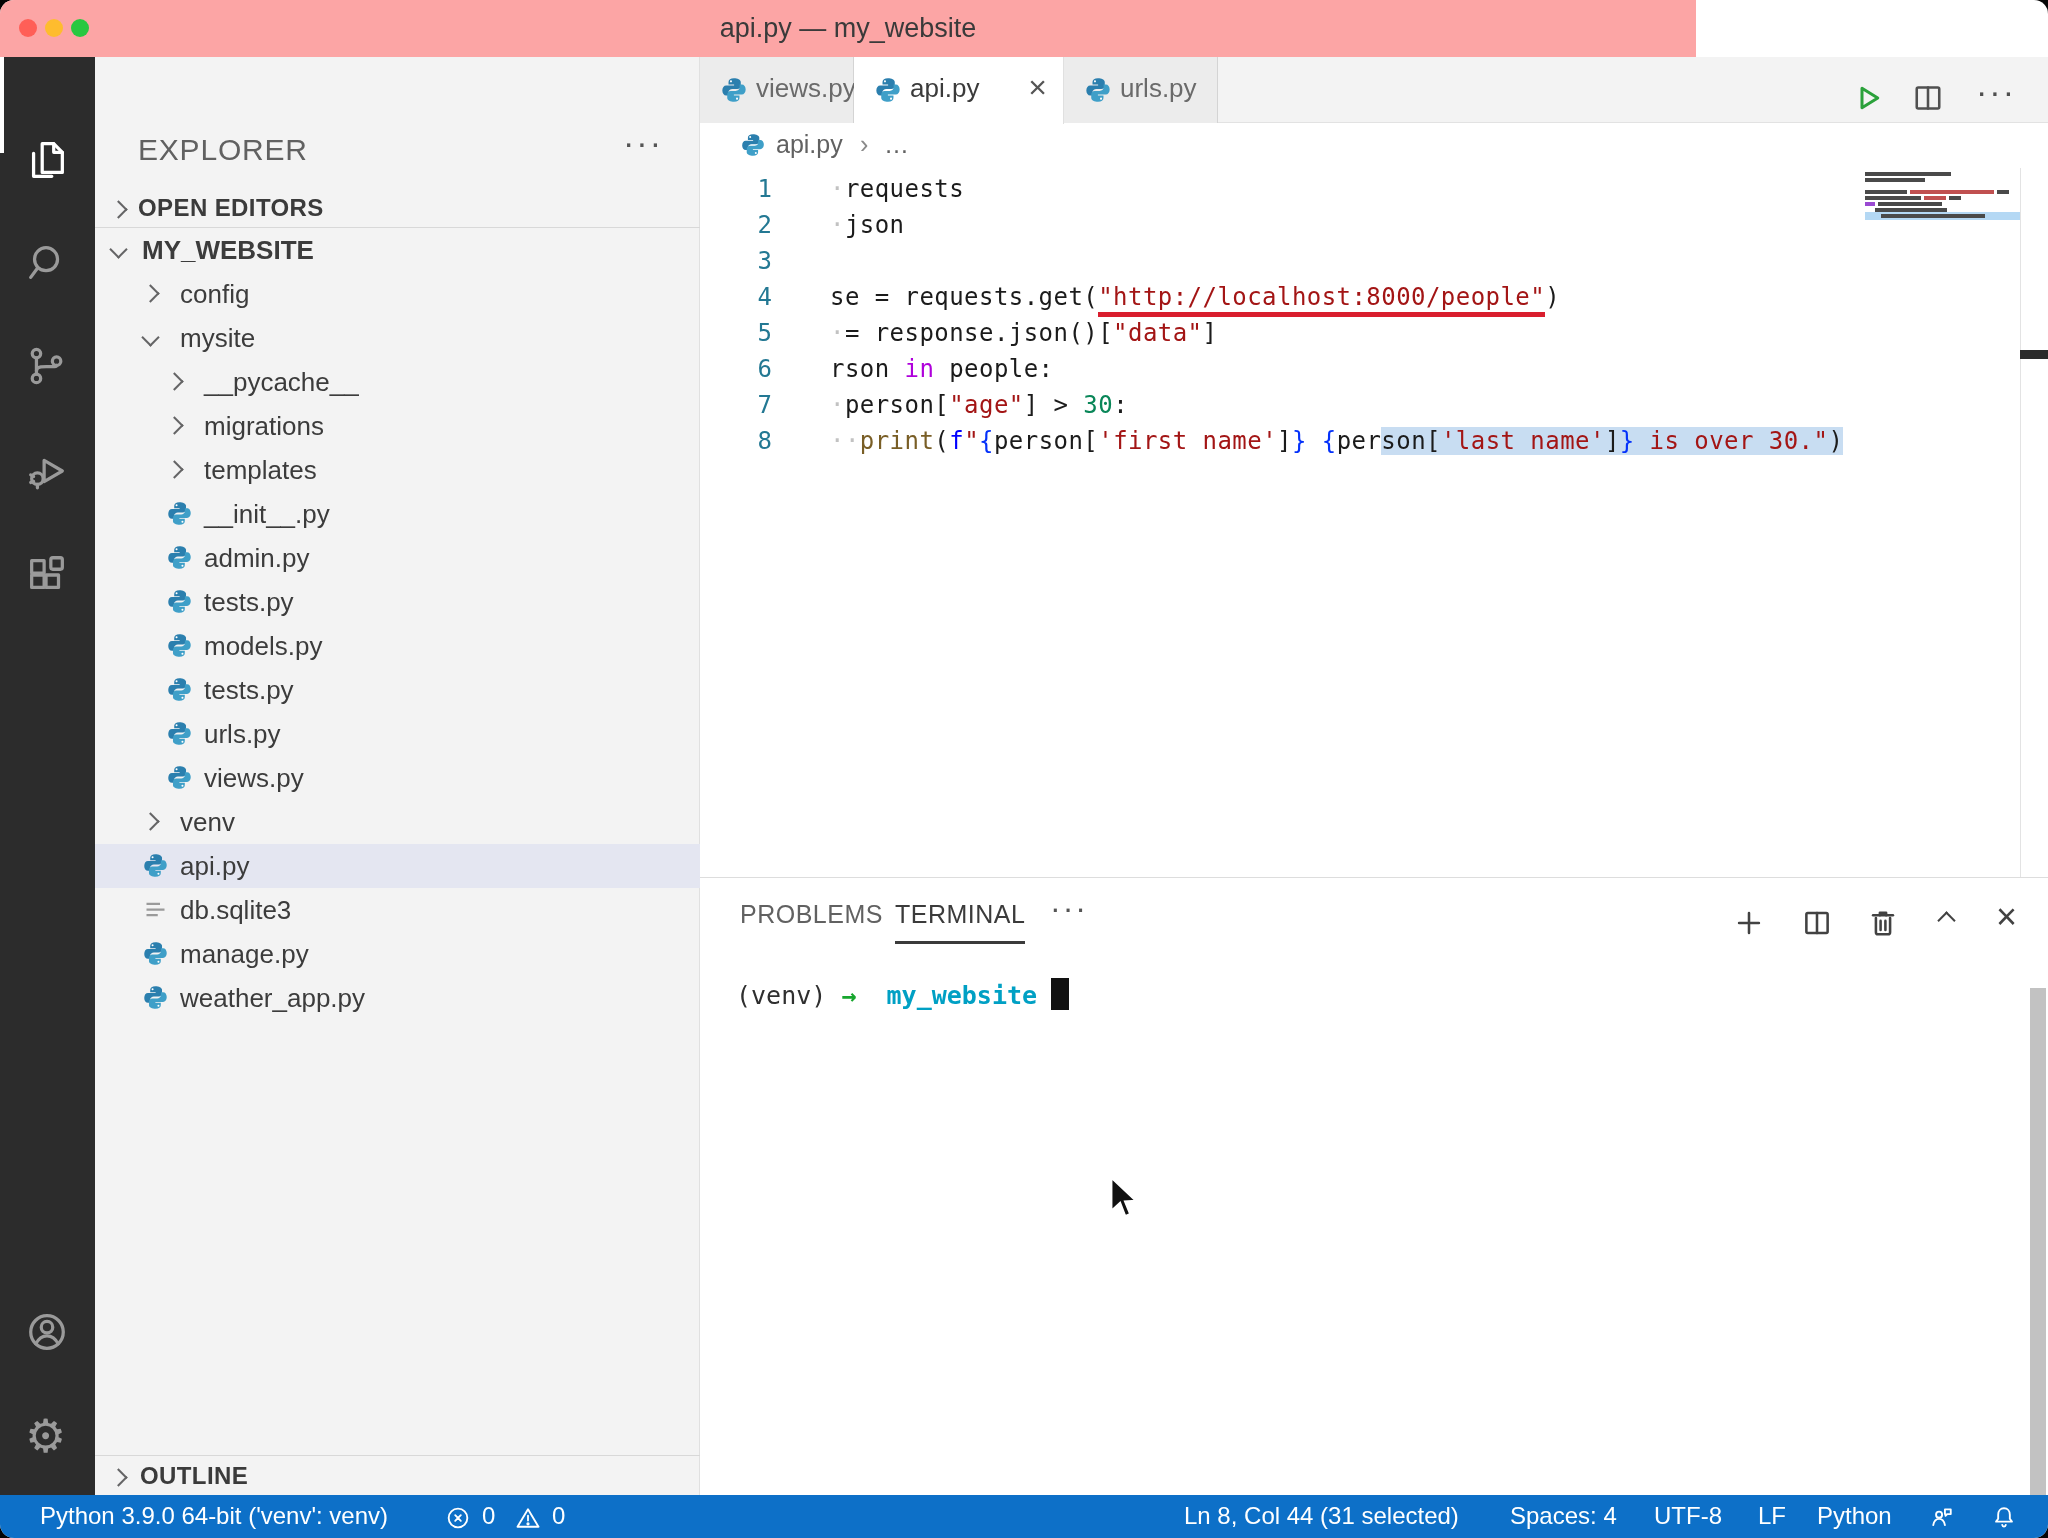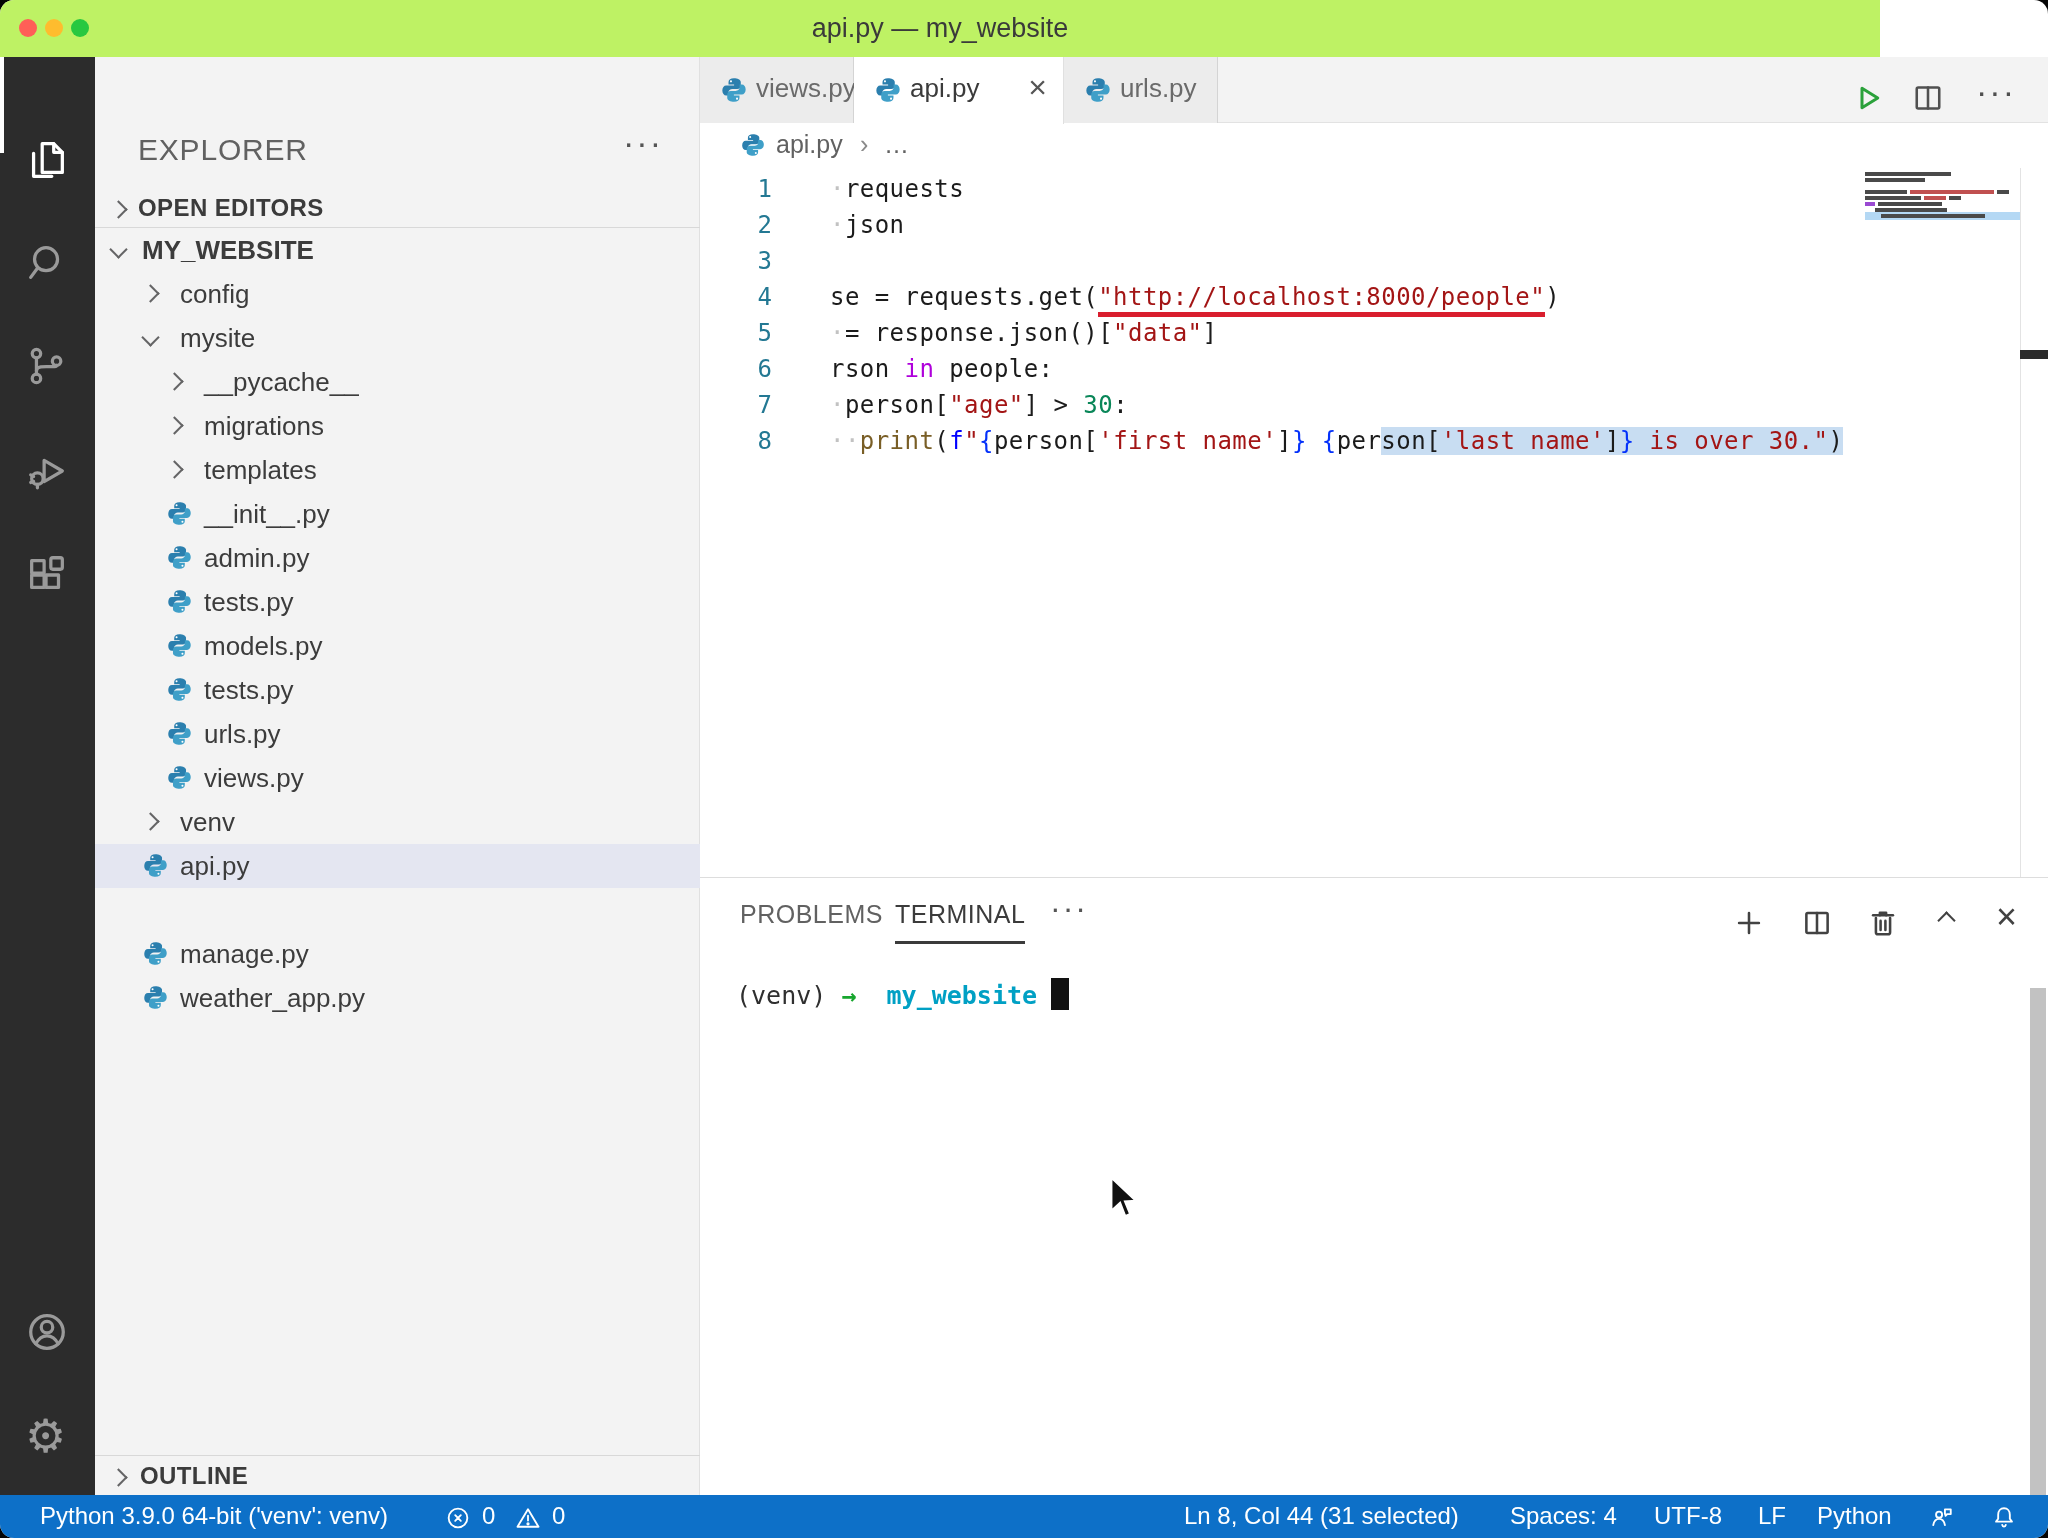--- a/index.html
+++ b/index.html
@@ -1,20 +1,20 @@
 <!DOCTYPE html>
 <html><head>
 <meta charset="utf-8">
 <style>
   html,body{margin:0;padding:0;background:#050505;}
   body{width:2048px;height:1538px;font-family:"Liberation Sans",sans-serif;-webkit-font-smoothing:antialiased;}
   #window{position:absolute;left:0;top:0;width:2048px;height:1538px;border-radius:14px;overflow:hidden;background:#fff;}
   .abs{position:absolute;}
   
-  #titlebar{left:0;top:0;width:1880px;height:57px;background:#bef264;border-bottom:1px solid #b5b5b5;}
+  #titlebar{left:0;top:0;width:1696px;height:57px;background:#fca5a5;border-bottom:1px solid #b5b5b5;}
   .light{width:18px;height:18px;border-radius:50%;top:19px;}
   #title-text{left:0;right:0;top:13px;text-align:center;font-size:27px;color:#3a3a3a;}
   
   #activitybar{left:0;top:57px;width:95px;height:1438px;background:#2c2c2c;}
   .act-icon{left:24px;width:46px;height:46px;}
   .act-icon svg{width:46px;height:46px;stroke:#9a9a9a;stroke-width:1.7;fill:none;stroke-linecap:round;stroke-linejoin:round;}
   .act-icon.active svg{stroke:#ffffff;}
   #active-ind{left:0;top:0;width:4px;height:96px;background:#ffffff;}
   #gear-glyph{font-size:46px;color:#9a9a9a;line-height:46px;}
   
@@ -267,20 +267,26 @@
           <span class="ticon" style="left: 47px;"><svg viewBox="0 0 24 24" width="100%" height="100%">
               <path fill="#2b7fae" d="M11.9 2C9 2 7.3 3.3 7.3 5.2v2.1h4.8v.8H5.3C3.4 8.1 2 9.9 2 12.4s1.4 4.3 3.3 4.3h1.9v-2.4c0-1.9 1.6-3.1 3.4-3.1h4.3c1.6 0 2.9-1.3 2.9-2.9V5.2C17.8 3.3 15 2 11.9 2z"></path>
               <circle cx="9.4" cy="4.6" r="0.9" fill="#fff"></circle>
               <g transform="rotate(180 12 12)">
                 <path fill="#3f9fc8" d="M11.9 2C9 2 7.3 3.3 7.3 5.2v2.1h4.8v.8H5.3C3.4 8.1 2 9.9 2 12.4s1.4 4.3 3.3 4.3h1.9v-2.4c0-1.9 1.6-3.1 3.4-3.1h4.3c1.6 0 2.9-1.3 2.9-2.9V5.2C17.8 3.3 15 2 11.9 2z"></path>
                 <circle cx="9.4" cy="4.6" r="0.9" fill="#fff"></circle>
               </g>
             </svg></span>
           <span class="lbl" style="left: 85px;">api.py</span>
         </div>
+        <div class="trow" style="top: 660px;">
+          <span class="ticon" style="left: 47px;"><svg viewBox="0 0 24 24" width="100%" height="100%" stroke="#9a9a9a" stroke-width="2">
+              <path d="M4 7h12M4 12h16M4 17h10"></path>
+            </svg></span>
+          <span class="lbl" style="left: 85px;">db.sqlite3</span>
+        </div>
         <div class="trow" style="top: 704px;">
           <span class="ticon" style="left: 47px;"><svg viewBox="0 0 24 24" width="100%" height="100%">
               <path fill="#2b7fae" d="M11.9 2C9 2 7.3 3.3 7.3 5.2v2.1h4.8v.8H5.3C3.4 8.1 2 9.9 2 12.4s1.4 4.3 3.3 4.3h1.9v-2.4c0-1.9 1.6-3.1 3.4-3.1h4.3c1.6 0 2.9-1.3 2.9-2.9V5.2C17.8 3.3 15 2 11.9 2z"></path>
               <circle cx="9.4" cy="4.6" r="0.9" fill="#fff"></circle>
               <g transform="rotate(180 12 12)">
                 <path fill="#3f9fc8" d="M11.9 2C9 2 7.3 3.3 7.3 5.2v2.1h4.8v.8H5.3C3.4 8.1 2 9.9 2 12.4s1.4 4.3 3.3 4.3h1.9v-2.4c0-1.9 1.6-3.1 3.4-3.1h4.3c1.6 0 2.9-1.3 2.9-2.9V5.2C17.8 3.3 15 2 11.9 2z"></path>
                 <circle cx="9.4" cy="4.6" r="0.9" fill="#fff"></circle>
               </g>
             </svg></span>
           <span class="lbl" style="left: 85px;">manage.py</span>

